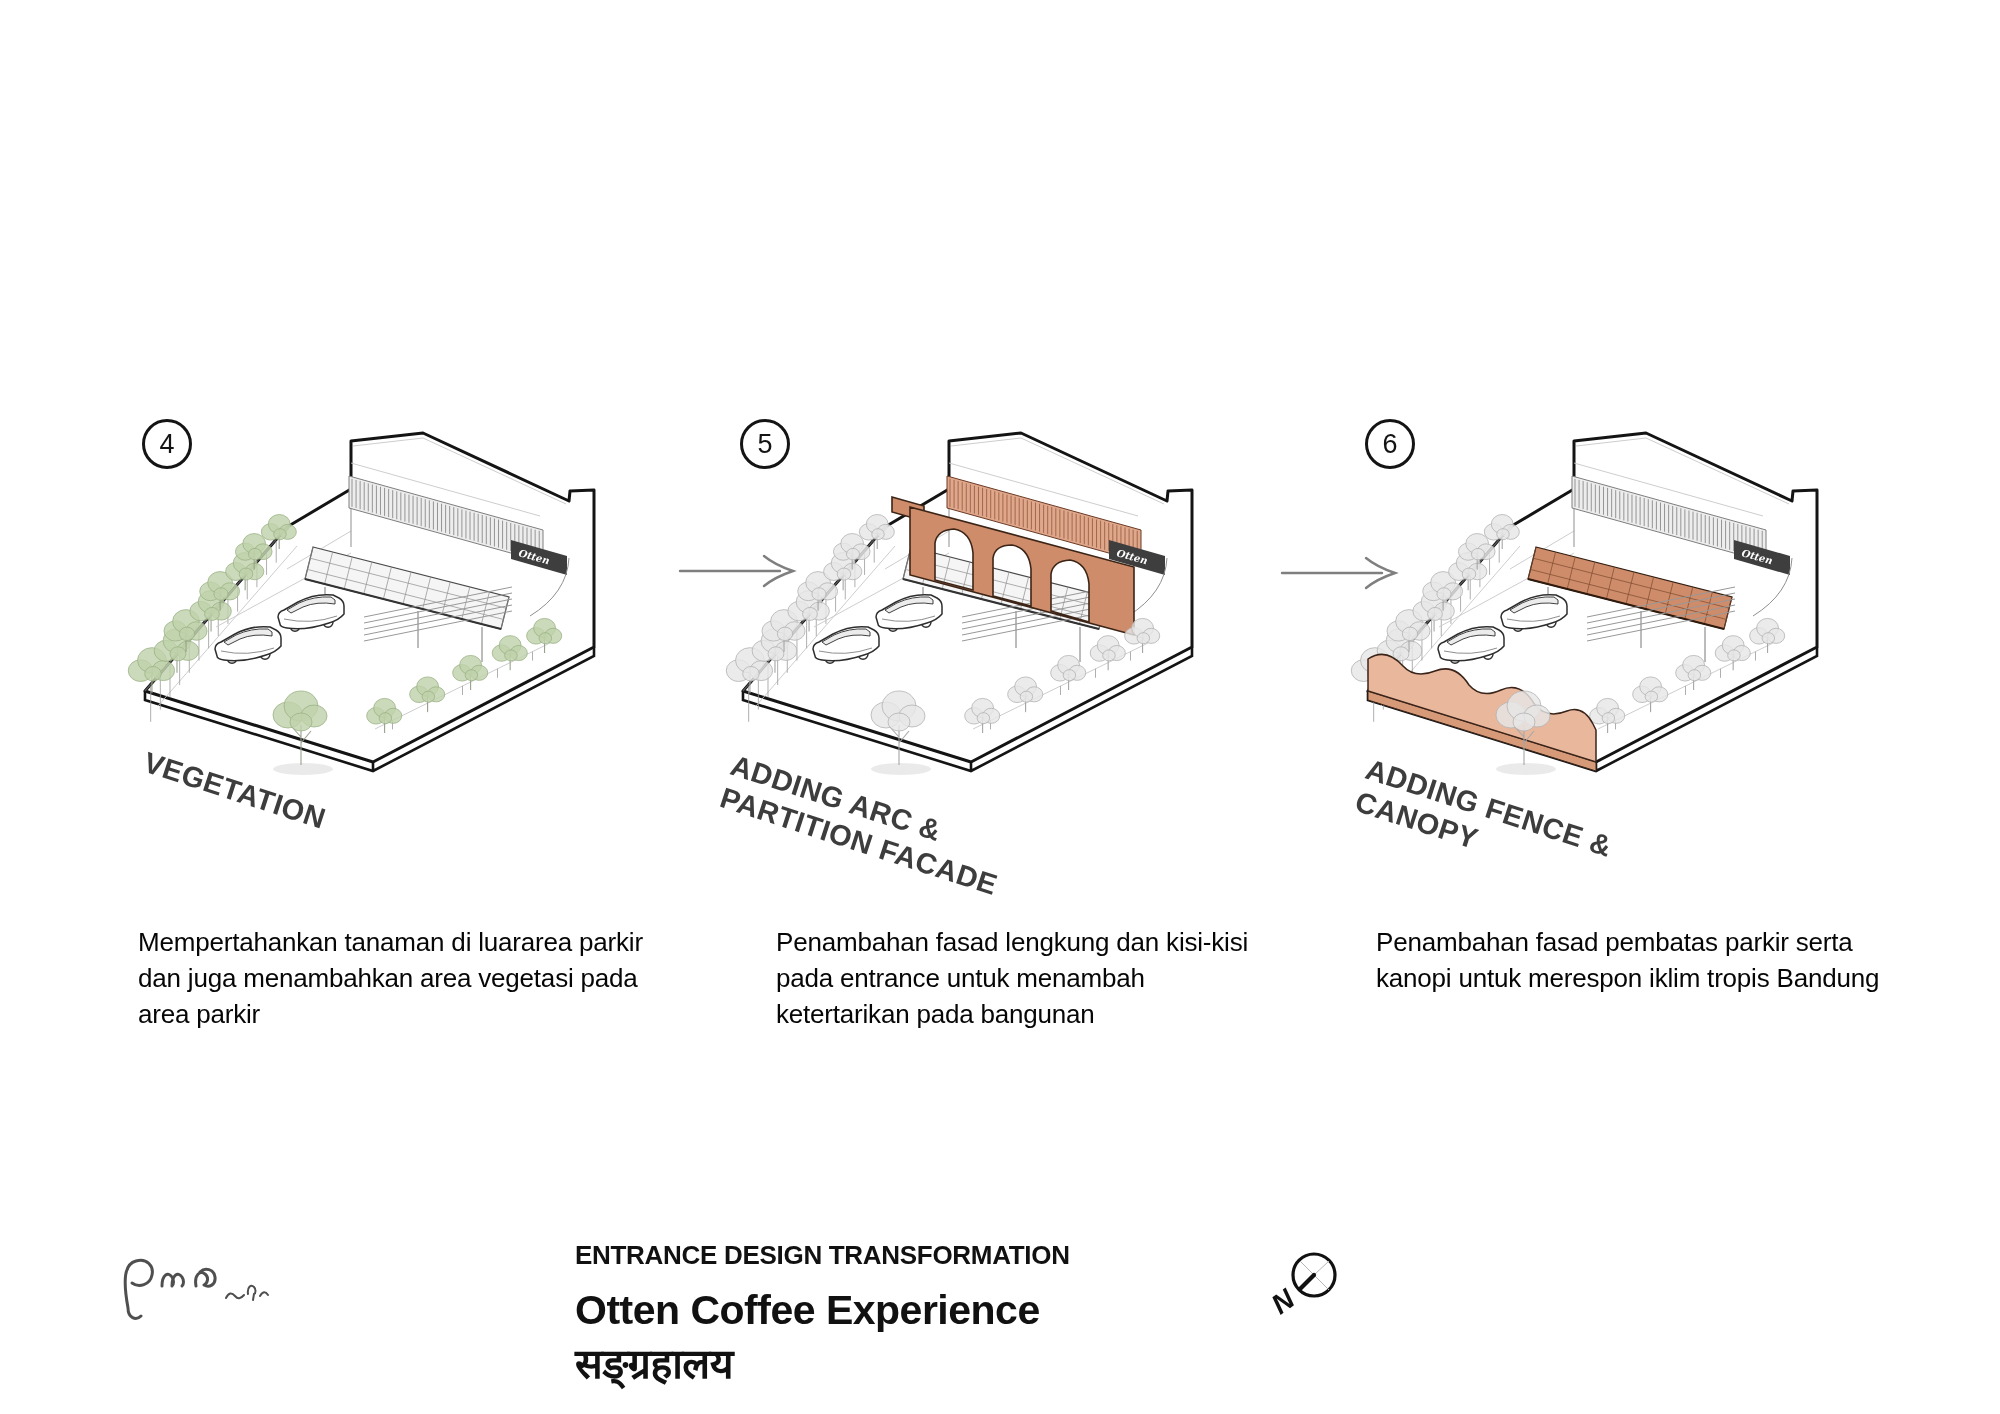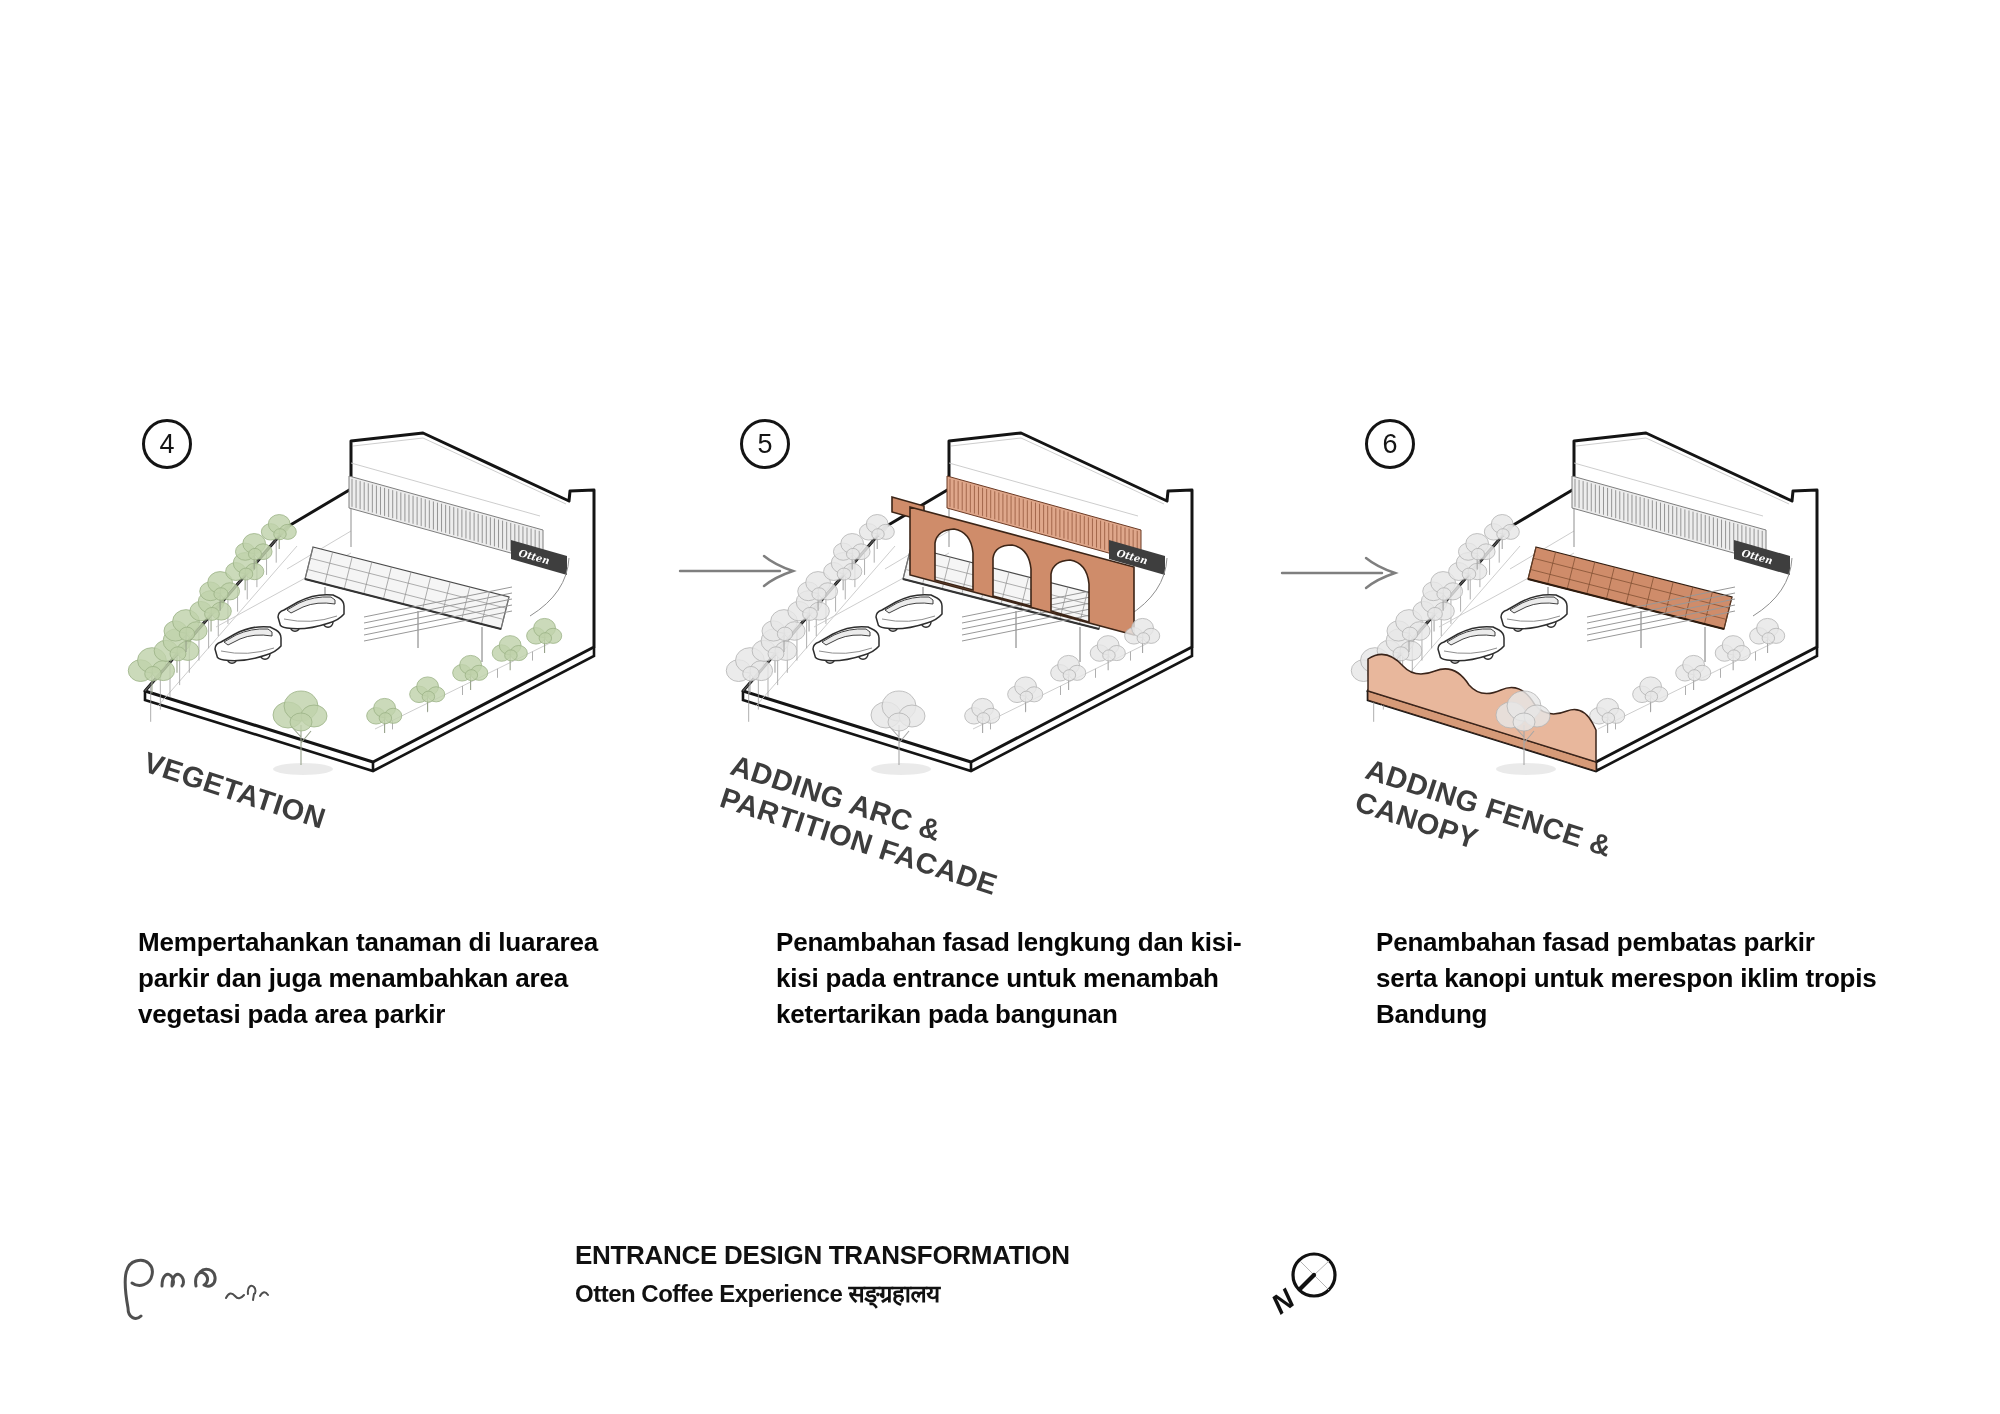--- a/index.html
+++ b/index.html
@@ -10,31 +10,31 @@
   .panel{position:absolute;top:419px;width:560px;height:500px;}
   .scene-slot{position:absolute;left:0;top:0;width:560px;height:408px;}
   .step-circle{position:absolute;left:22px;top:0px;width:44px;height:44px;border:3px solid #141414;
                border-radius:50%;display:flex;align-items:center;justify-content:center;
                font-size:27px;font-weight:400;color:#141414;background:#fff;z-index:5;}
   .step-label{position:absolute;transform:rotate(18deg);transform-origin:0 0;
               font-size:29px;font-weight:600;letter-spacing:.5px;color:var(--label-gray);
               line-height:34px;white-space:nowrap;z-index:4;}
   .step-label span{display:block;}
 
-  .desc{position:absolute;margin:0;font-size:26px;line-height:36px;font-weight:700;
+  .desc{position:absolute;margin:0;font-size:26px;line-height:36px;font-weight:400;
         letter-spacing:-0.2px;color:#060606;}
 
   
   .flow-arrow{position:absolute;width:130px;height:40px;}
   .flow-arrow path,.flow-arrow line{stroke:var(--arrow-gray);stroke-width:2.4;fill:none;stroke-linecap:round;}
 
   
   .footer-title{position:absolute;left:575px;top:1240px;width:600px;text-align:left;}
   .t1{font-size:26px;font-weight:700;letter-spacing:-0.3px;}
-  .t2{font-size:24px;font-weight:700;letter-spacing:-0.5px;margin-top:5px;}
+  .t2{font-size:41px;font-weight:700;letter-spacing:-0.5px;margin-top:16px;}
   .compass{position:absolute;left:1270px;top:1248px;width:90px;height:84px;}
   .compass .ring{fill:none;stroke:#111;stroke-width:3.2;}
   .compass .x-line{stroke:#b5b5b5;stroke-width:1;}
   .compass .needle{stroke:#111;stroke-width:4.2;stroke-linecap:round;}
   .compass text{font:italic 700 28px "Liberation Sans",sans-serif;fill:#111;}
   .logo{position:absolute;left:110px;top:1252px;width:180px;height:76px;}
   .logo path{fill:none;stroke:#4f4f4f;stroke-width:3;stroke-linecap:round;stroke-linejoin:round;}
   .logo .fine{stroke-width:2;}
 
   

